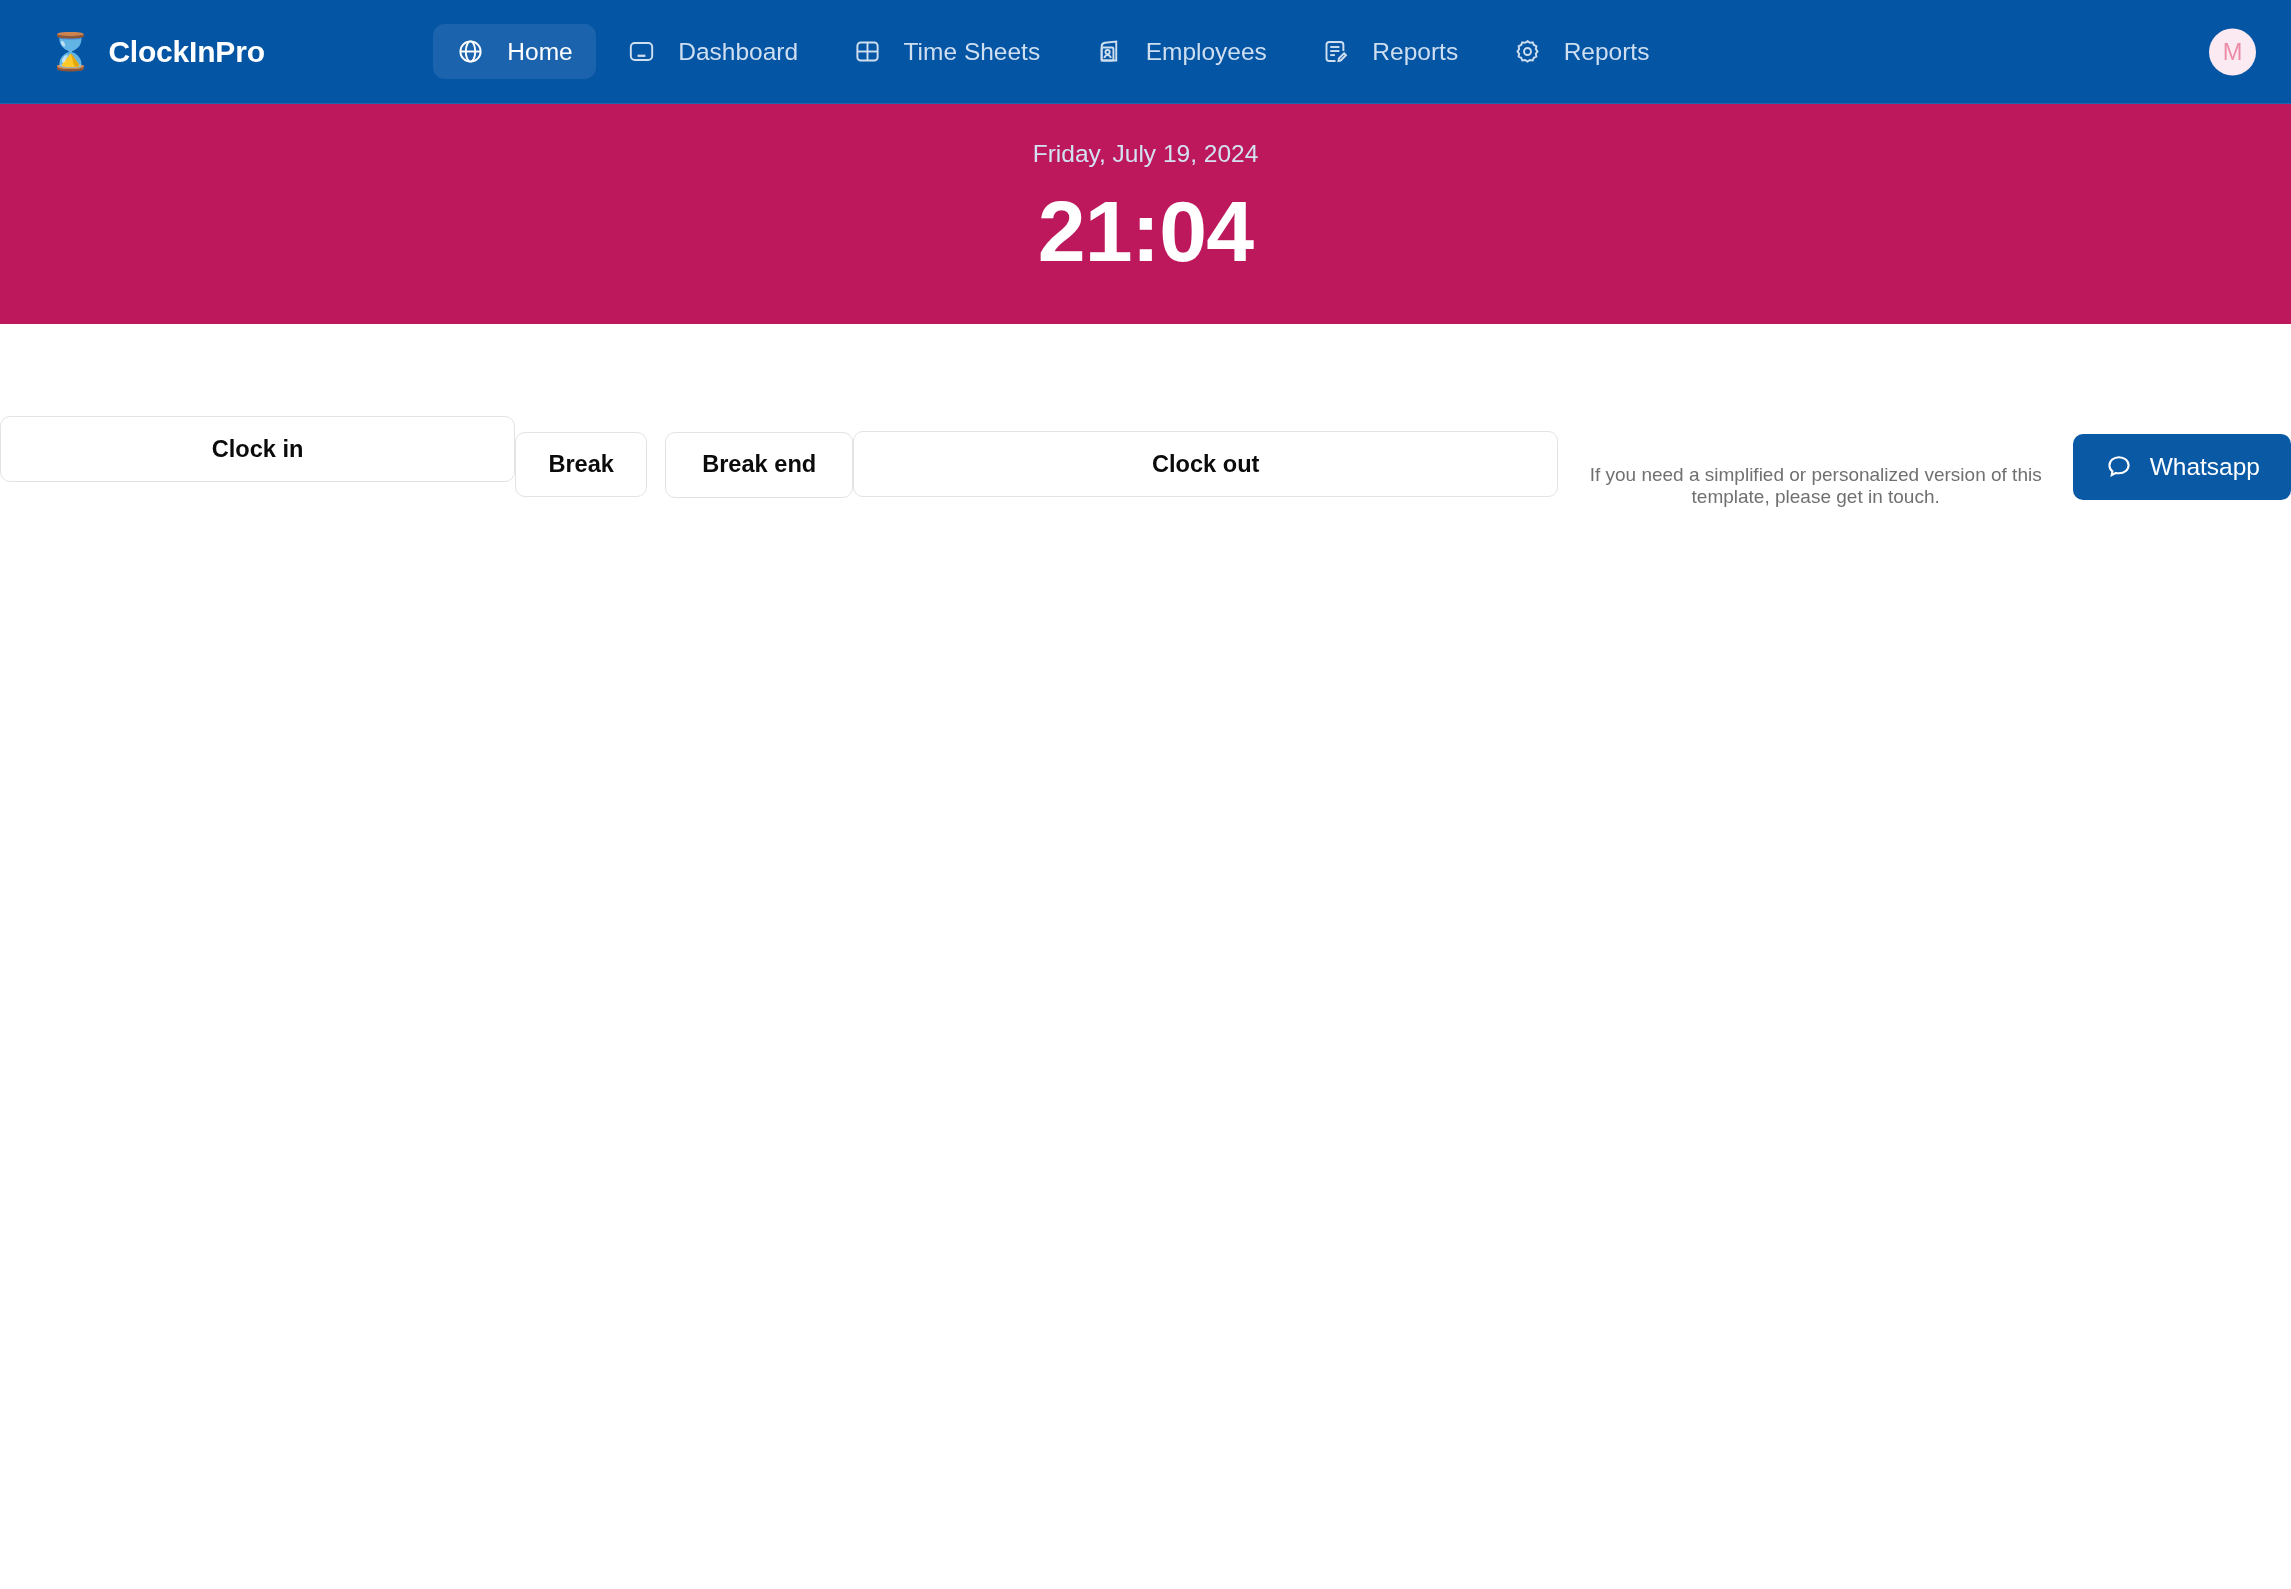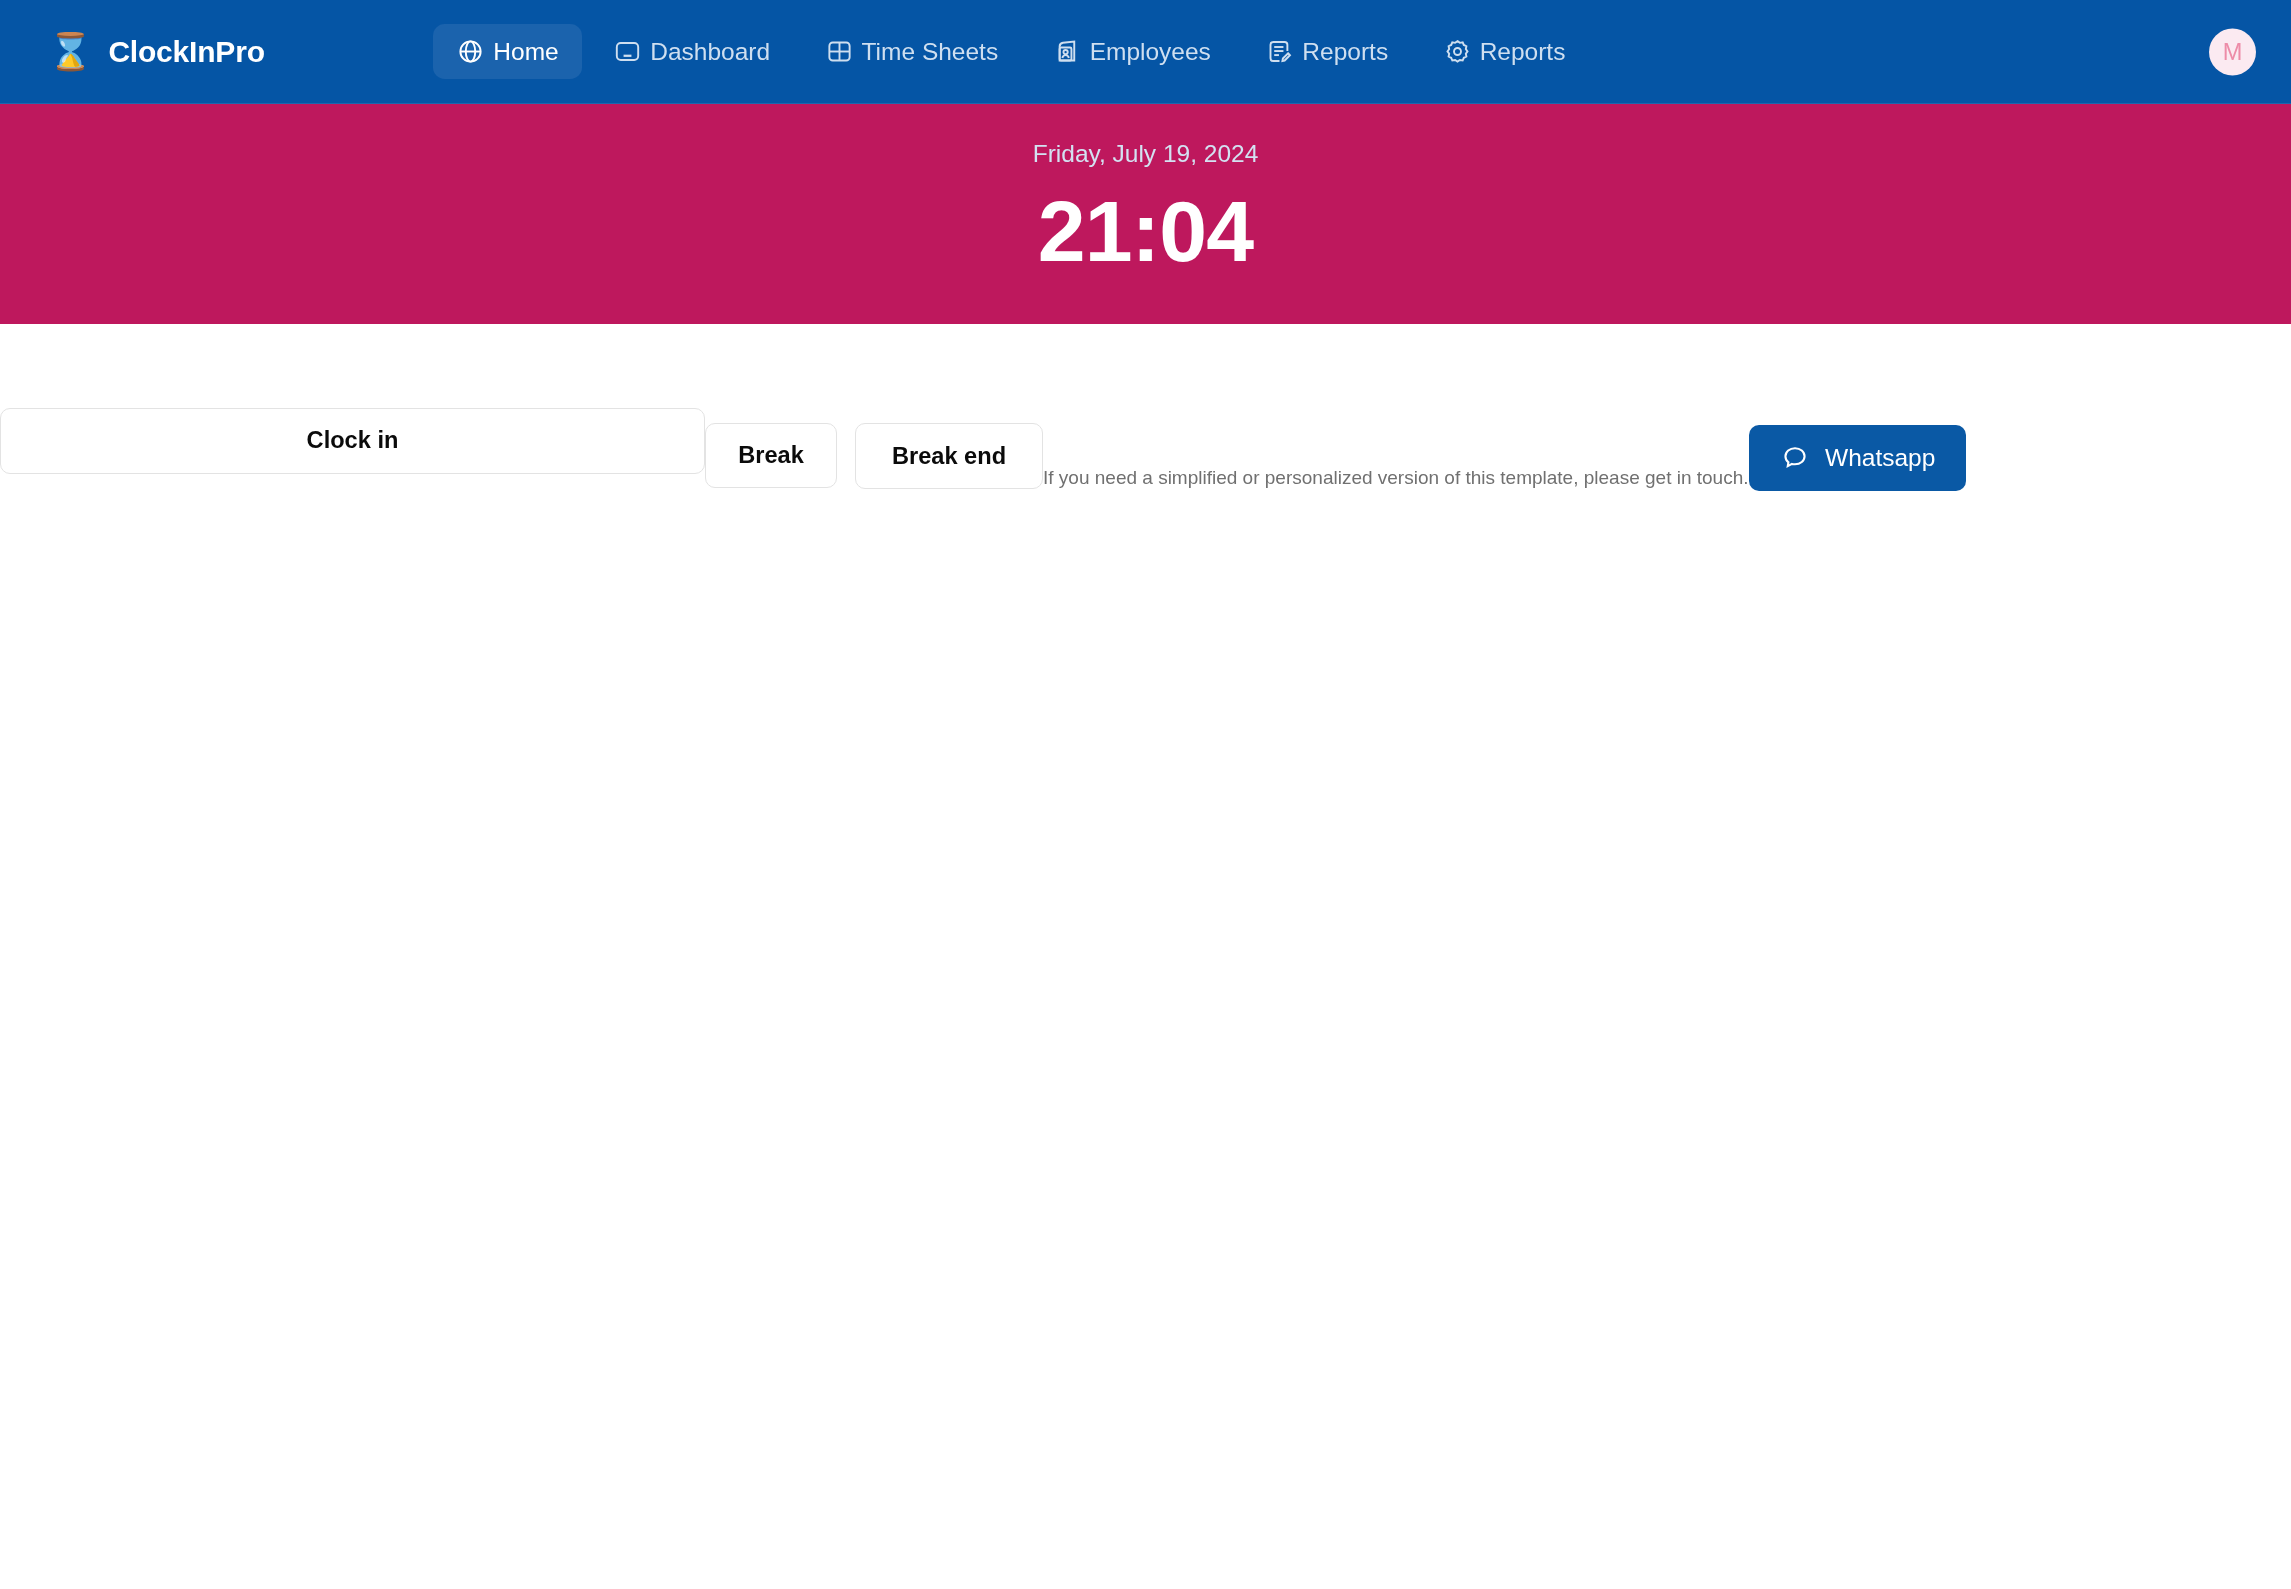--- a/index.html
+++ b/index.html
@@ -49,21 +49,21 @@
   .nav-links {
     display: flex;
     align-items: center;
     gap: 7.3px;
     margin-left: 168px;
   }
 
   .nav-item {
     display: flex;
     align-items: center;
-    gap: 8px;
+    gap: 22px;
     padding: 12.7px 23.6px;
     border-radius: 11.8px;
     color: #cfdff0;
     font-size: 24.5px;
     white-space: nowrap;
     cursor: pointer;
     text-decoration: none;
   }
   .nav-item.active {
     background: #1b63ad;
@@ -290,20 +290,23 @@
 
 <main class="main">
 
   <button class="action-btn btn-wide">Clock in</button>
 
   <div class="break-row">
     <button class="action-btn btn-break">Break</button>
     <button class="action-btn btn-break-end">Break end</button>
   </div>
 
+  <div class="clock-out-wrap">
+    <button class="action-btn btn-wide">Clock out</button>
+  </div>
 
   <p class="note">If you need a simplified or personalized version of this template, please get in touch.</p>
 
   <button class="whatsapp-btn">
     <span class="whatsapp-icon">
       <svg width="28" height="28" viewBox="0 0 24 24" fill="none" stroke="#ffffff" stroke-width="1.8">
         <path d="M12 3.6 c4.6 0 8.2 3 8.2 6.9 c0 3.9 -3.6 6.9 -8.2 6.9 c-0.9 0 -1.8 -0.12 -2.6 -0.33 l-3.6 1.9 l0.55 -3.3 C4.6 14.4 3.8 12.6 3.8 10.5 C3.8 6.6 7.4 3.6 12 3.6 Z"></path>
       </svg>
     </span>
     <span>Whatsapp</span>

